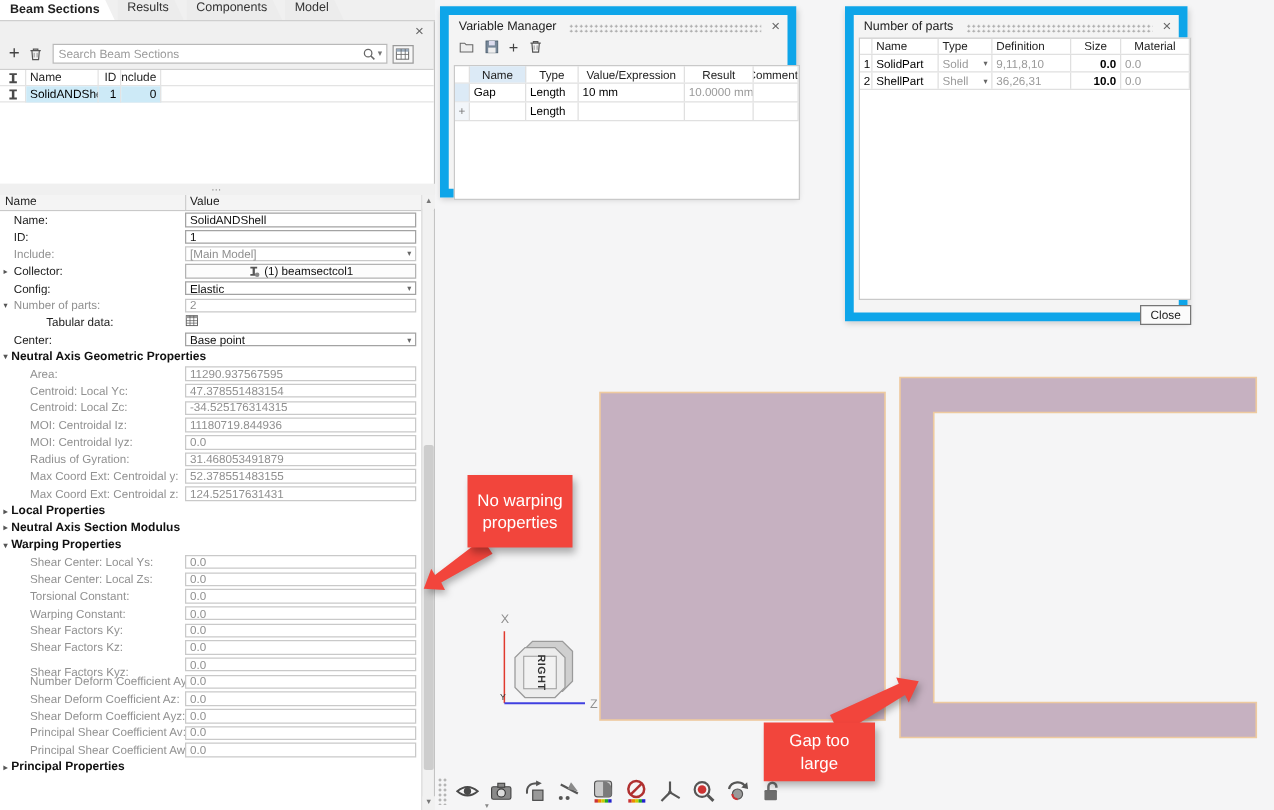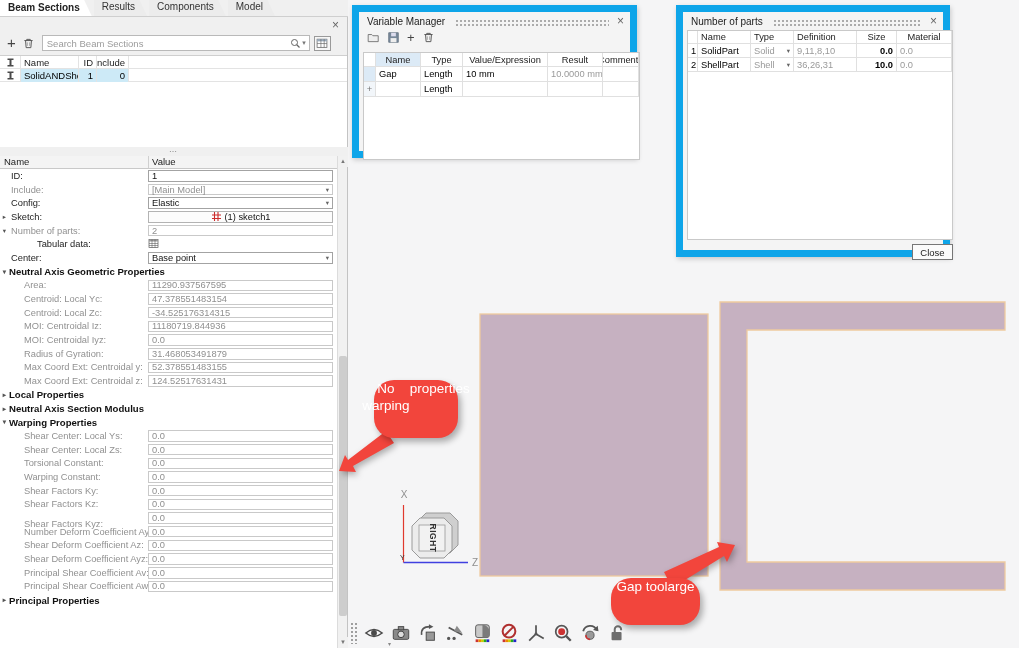--- a/index.html
+++ b/index.html
@@ -59,21 +59,21 @@
   .vm-toolbar{display:flex;align-items:center;height:18px;padding-left:8px;gap:7px}
   .gtable{background:#fff;border:1px solid #c9c9c9;position:absolute;font-size:9.3px}
   .grow{display:flex;border-bottom:1px solid #e0e0e0}
   .gcell{display:flex;align-items:center;padding:0 3px;border-right:1px solid #e0e0e0;overflow:hidden;white-space:nowrap}
   .ghead .gcell{justify-content:center;color:#222}
   .gray-t{color:#9a9a9a}
   .close-btn{position:absolute;width:41px;height:16px;background:#fbfbfb;border:1px solid #767676;font-size:9.5px;display:flex;align-items:center;justify-content:center;color:#222}
 
   
   .gfx{position:absolute;left:0;top:0;width:1019px;height:648px;z-index:20;pointer-events:none}
-  .callout{position:absolute;z-index:30;color:#fff;border-radius:20px;text-align:center;font-size:13.5px;line-height:1.28;box-shadow:3px 4px 6px rgba(0,0,0,.3);display:flex;flex-direction:row;justify-content:center}
+  .callout{position:absolute;z-index:30;color:#fff;border-radius:0;text-align:center;font-size:13.5px;line-height:1.28;box-shadow:3px 4px 6px rgba(0,0,0,.3);display:flex;flex-direction:column;justify-content:center}
   .gfx-toolbar{position:absolute;left:350px;top:620px;height:26px;display:flex;align-items:center;z-index:10}
   .handle-dots{width:8px;height:22px;margin-right:4px;background-image:radial-gradient(#9f9f9f 0.9px,transparent 1.1px);background-size:4px 4px}
   .gt-ic{width:24px;height:24px;display:flex;align-items:center;justify-content:center;margin-right:3px}
   .eye-caret{position:absolute;left:26px;top:19px;font-size:6px;color:#888}
 </style>
 </head>
 <body>
 
 <div class="stage">
 
@@ -142,58 +142,68 @@
 
     <div class="splitter">⋯</div>
 
     <div class="props-head">
       <div class="ph1">Name</div>
       <div class="ph2">Value</div>
     </div>
     <div class="props-body" id="props-body">
         <div class="prow">
           <span class="pcaret"></span>
+          <span class="plabel" style="padding-left: 2px;">Name:</span>
+          <div class="pval">
+            <div class="fld">
+              <span>SolidANDShell</span>
+            </div>
+          </div>
+        </div>
+        <div class="prow">
+          <span class="pcaret"></span>
           <span class="plabel" style="padding-left: 2px;">ID:</span>
           <div class="pval">
             <div class="fld">
               <span>1</span>
             </div>
           </div>
         </div>
         <div class="prow">
           <span class="pcaret"></span>
           <span class="plabel gray" style="padding-left: 2px;">Include:</span>
           <div class="pval">
             <div class="fld dis">
               <span>[Main Model]</span>
               <span class="dc">▾</span>
+            </div>
+          </div>
+        </div>
+        <div class="prow">
+          <span class="pcaret">▸</span>
+          <span class="plabel" style="padding-left: 2px;">Collector:</span>
+          <div class="pval">
+            <div class="fld btn">
+              <span class="tool-ic " style="margin: 0px;">
+                <svg width="10" height="10" viewBox="0 0 22 22">
+                  <path d="M5 3 h12 v3 h-4 v10 h4 v3 H5 v-3 h4 V6 H5 z" fill="#555"></path>
+                  <circle cx="17" cy="17" r="4" fill="#888"></circle>
+                </svg>
+              </span>
+              <span>(1) beamsectcol1</span>
             </div>
           </div>
         </div>
         <div class="prow">
           <span class="pcaret"></span>
           <span class="plabel" style="padding-left: 2px;">Config:</span>
           <div class="pval">
             <div class="fld">
               <span>Elastic</span>
               <span class="dc">▾</span>
-            </div>
-          </div>
-        </div>
-        <div class="prow">
-          <span class="pcaret">▸</span>
-          <span class="plabel" style="padding-left: 2px;">Sketch:</span>
-          <div class="pval">
-            <div class="fld btn">
-              <span class="tool-ic " style="margin: 0px;">
-                <svg width="11" height="11" viewBox="0 0 22 22">
-                  <path d="M7 2 v18 M14 2 v18 M2 8 h18 M2 15 h18" stroke="#cc2b2b" stroke-width="2.2"></path>
-                </svg>
-              </span>
-              <span>(1) sketch1</span>
             </div>
           </div>
         </div>
         <div class="prow">
           <span class="pcaret">▾</span>
           <span class="plabel gray" style="padding-left: 2px;">Number of parts:</span>
           <div class="pval">
             <div class="fld dis">
               <span>2</span>
             </div>

